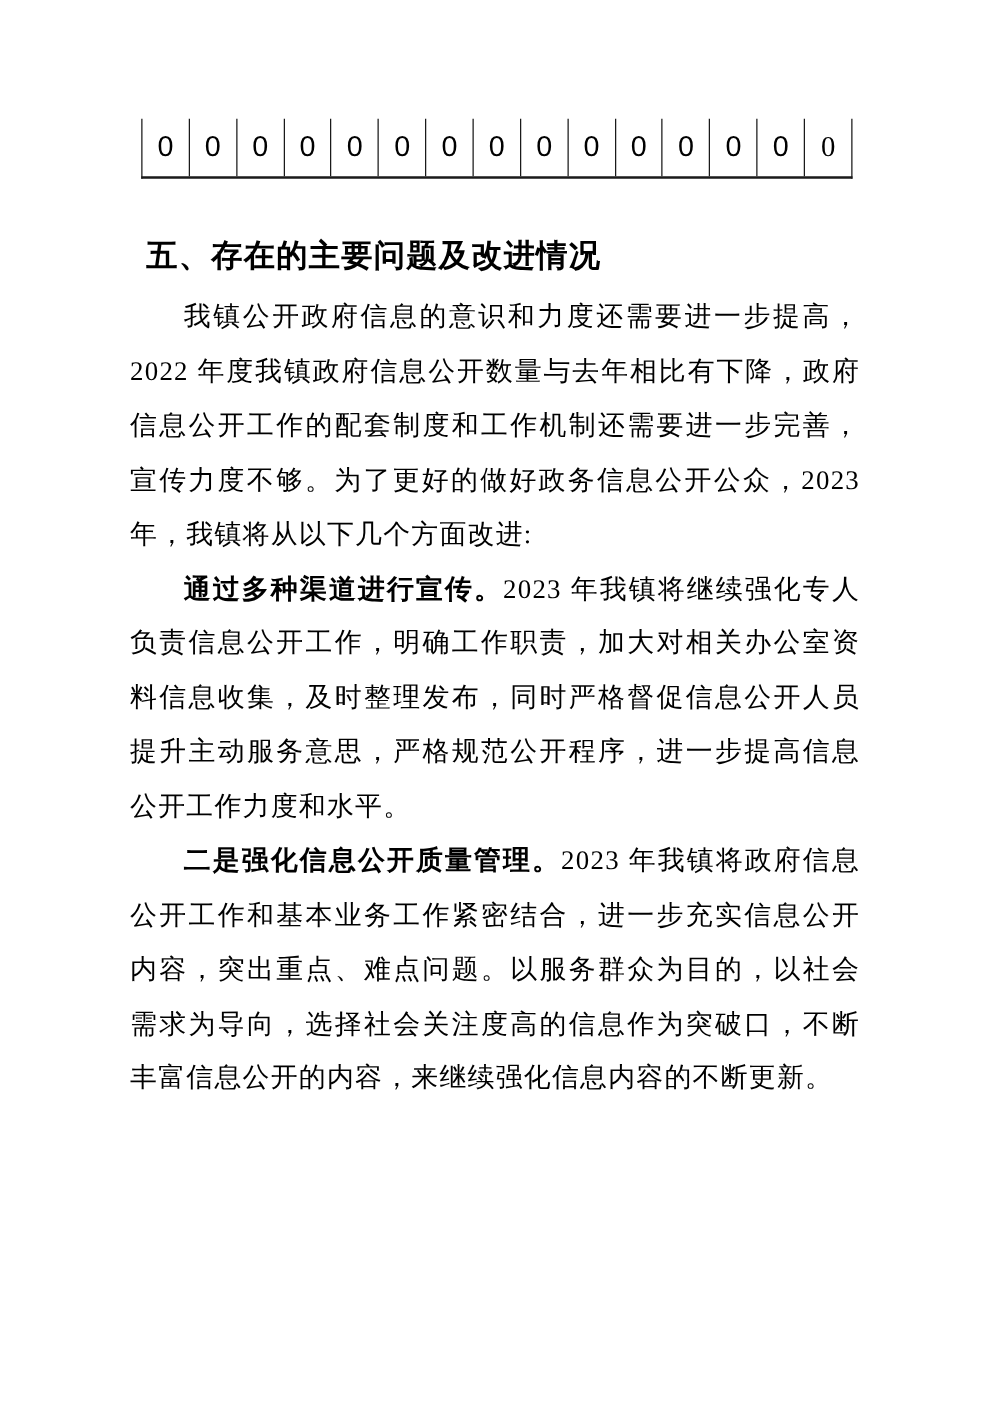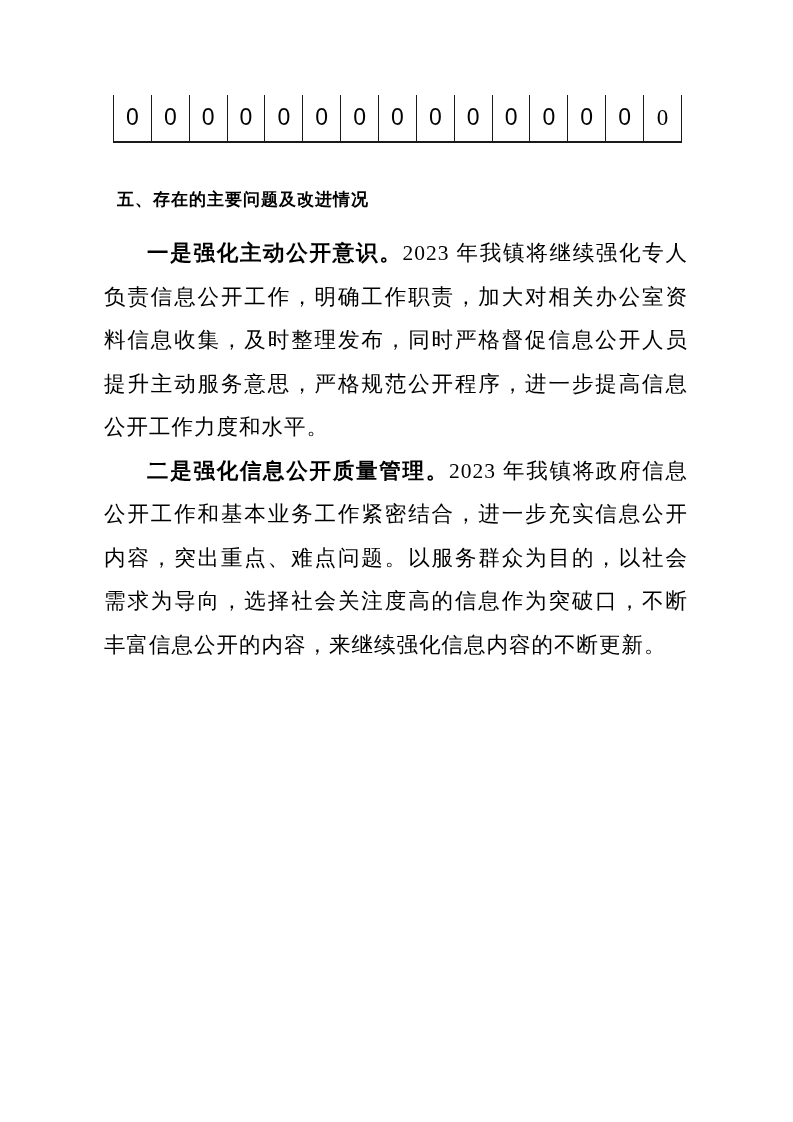--- a/index.html
+++ b/index.html
@@ -51,21 +51,21 @@
   }
 
   
   .heading {
     position: absolute;
     left: 117px;
     top: 188px;
     margin: 0;
     font-family: "Liberation Sans", sans-serif;
     font-weight: bold;
-    font-size: 17px;
+    font-size: 25px;
     letter-spacing: 1px;
     white-space: nowrap;
   }
 
   
   .body-text {
     position: absolute;
     left: 104px;
     top: 232px;
     width: 584px;
@@ -103,17 +103,18 @@
     <div class="table-cell">0</div>
     <div class="table-cell">0</div>
     <div class="table-cell">0</div>
     <div class="table-cell">0</div>
     <div class="table-cell">0</div>
   </div>
 
   <h2 class="heading">五、存在的主要问题及改进情况</h2>
 
   <div class="body-text">
-    <p><span class="lead">一是强化主动公开意识。</span><span>2023 年我镇将继续强化专人负责信息公开工作，明确工作职责，加大对相关办公室资料信息收集，及时整理发布，同时严格督促信息公开人员提升主动服务意思，严格规范公开程序，进一步提高信息公开工作力度和水平。</span></p>
+    <p><span class="lead"></span><span>我镇公开政府信息的意识和力度还需要进一步提高，2022 年度我镇政府信息公开数量与去年相比有下降，政府信息公开工作的配套制度和工作机制还需要进一步完善，宣传力度不够。为了更好的做好政务信息公开公众，2023 年，我镇将从以下几个方面改进:</span></p>
+    <p><span class="lead">通过多种渠道进行宣传。</span><span>2023 年我镇将继续强化专人负责信息公开工作，明确工作职责，加大对相关办公室资料信息收集，及时整理发布，同时严格督促信息公开人员提升主动服务意思，严格规范公开程序，进一步提高信息公开工作力度和水平。</span></p>
     <p><span class="lead">二是强化信息公开质量管理。</span><span>2023 年我镇将政府信息公开工作和基本业务工作紧密结合，进一步充实信息公开内容，突出重点、难点问题。以服务群众为目的，以社会需求为导向，选择社会关注度高的信息作为突破口，不断丰富信息公开的内容，来继续强化信息内容的不断更新。</span></p>
   </div>
 
 </div>
 
 </body></html>

